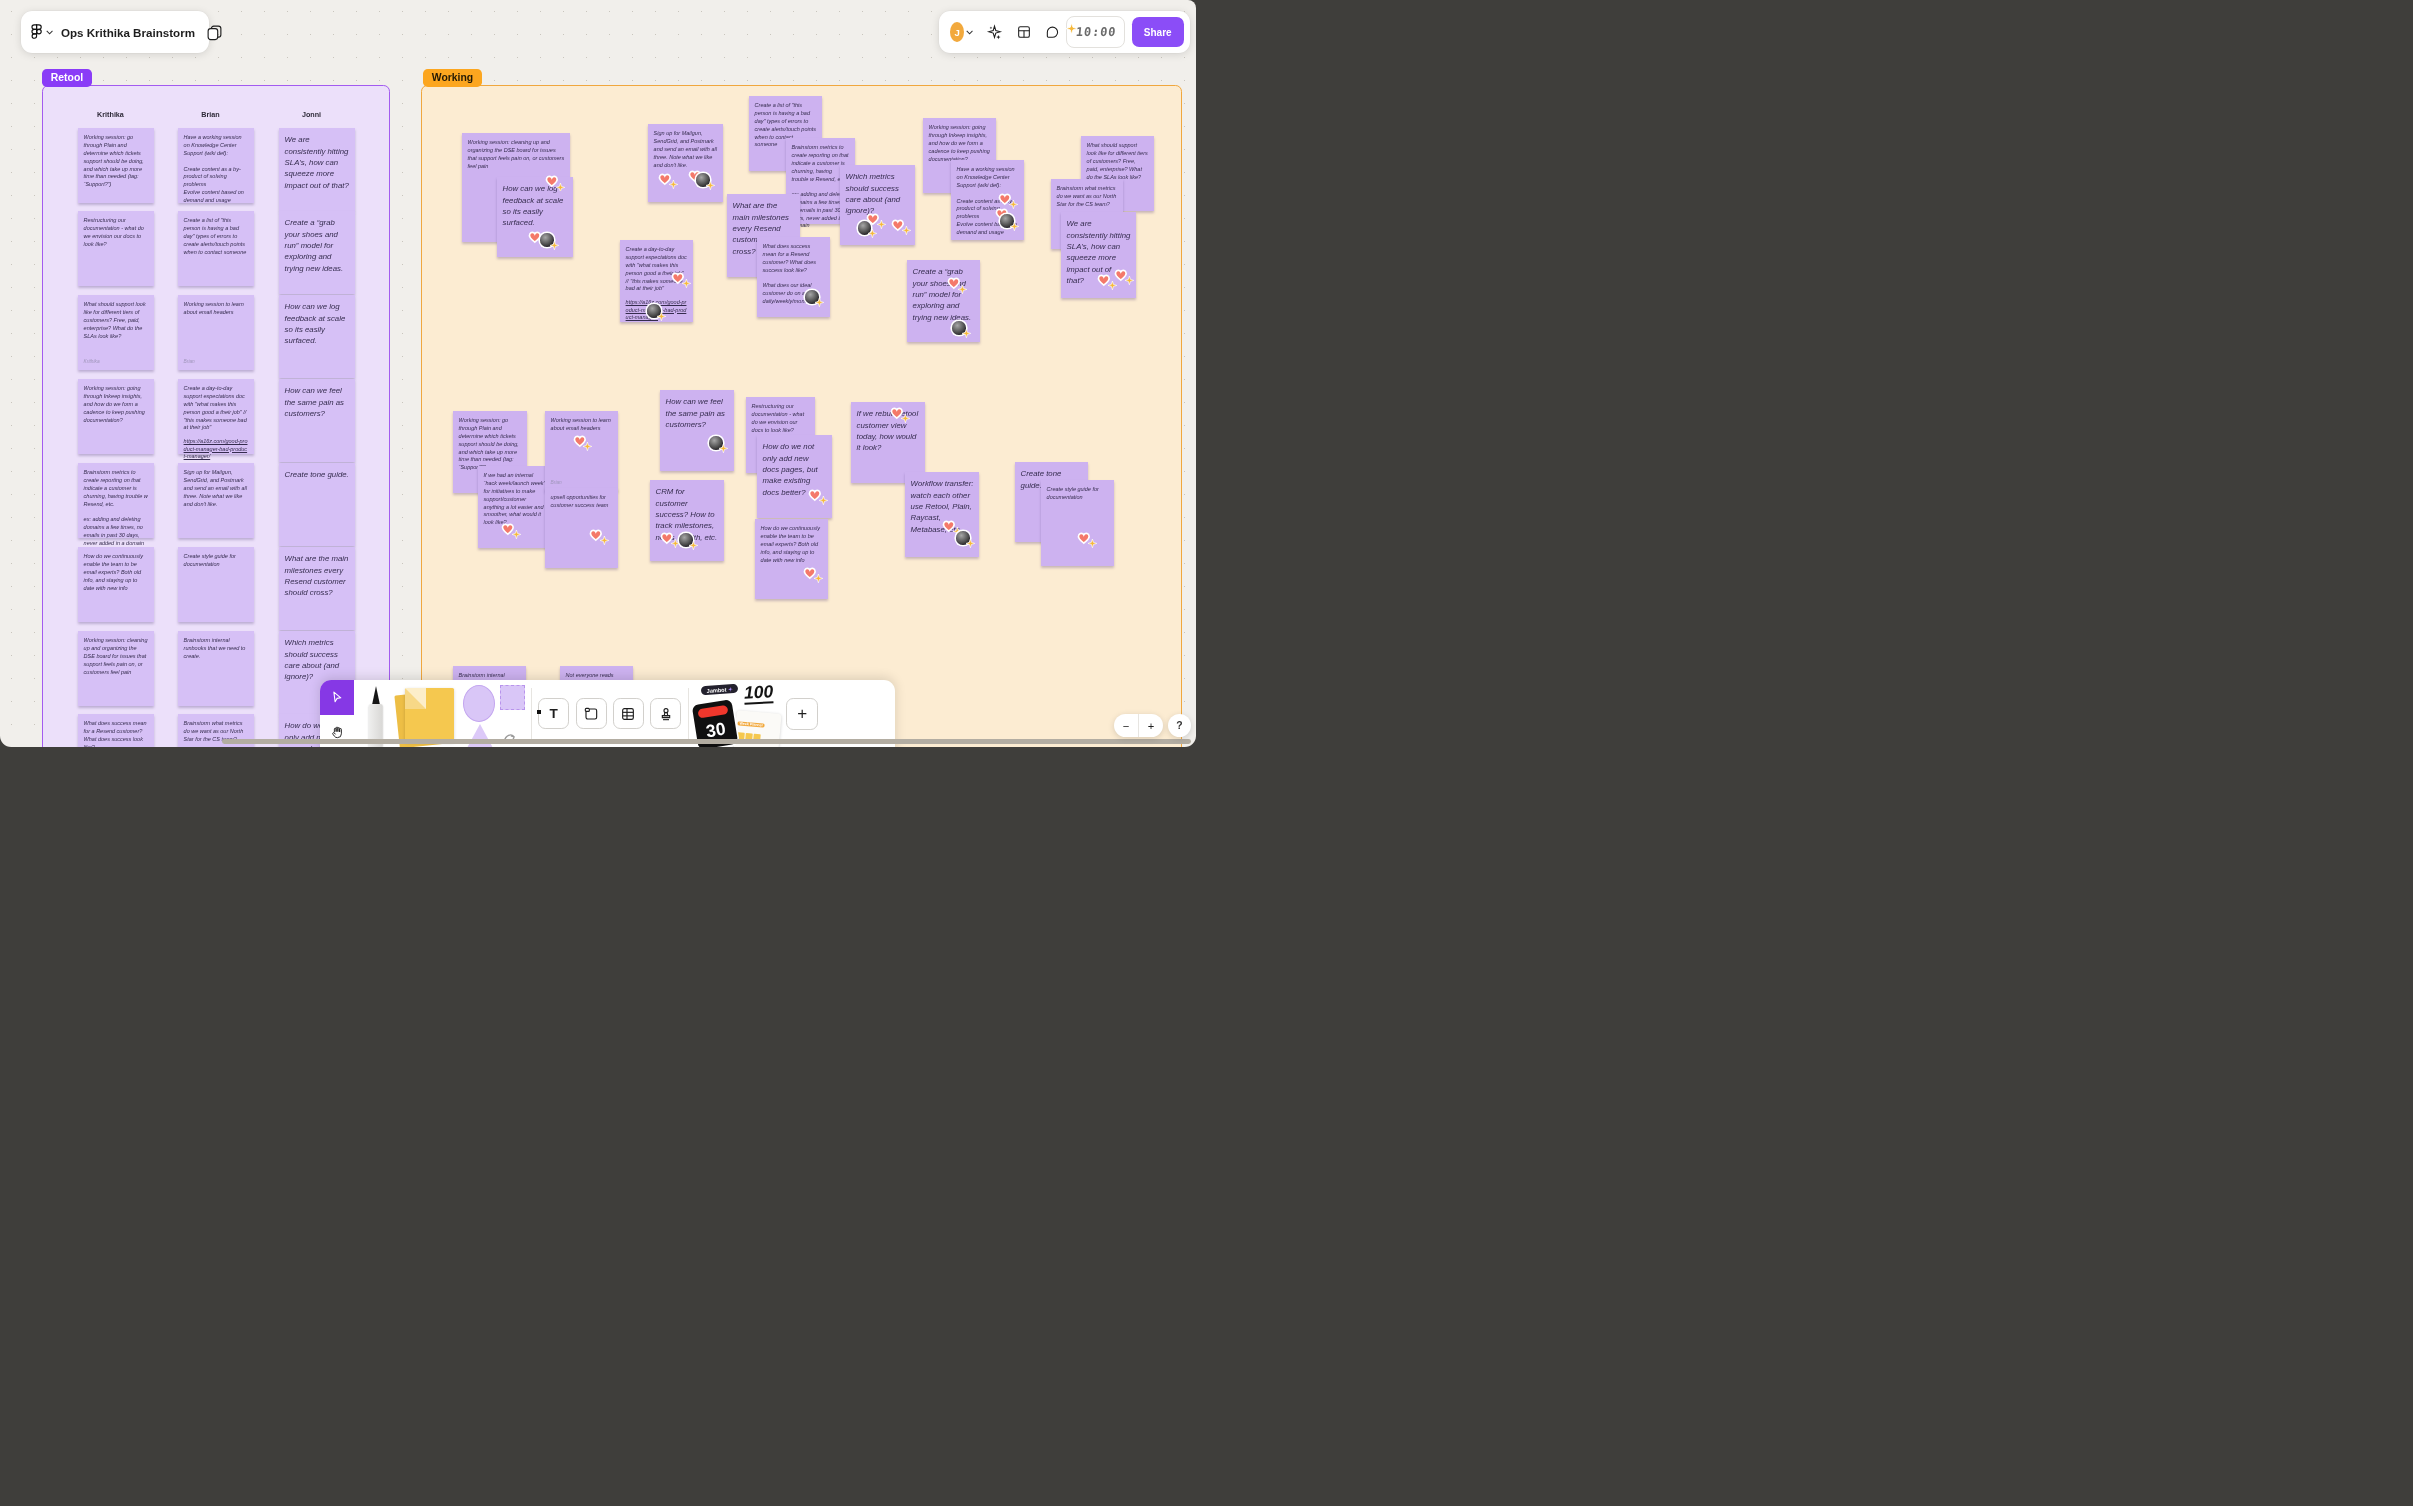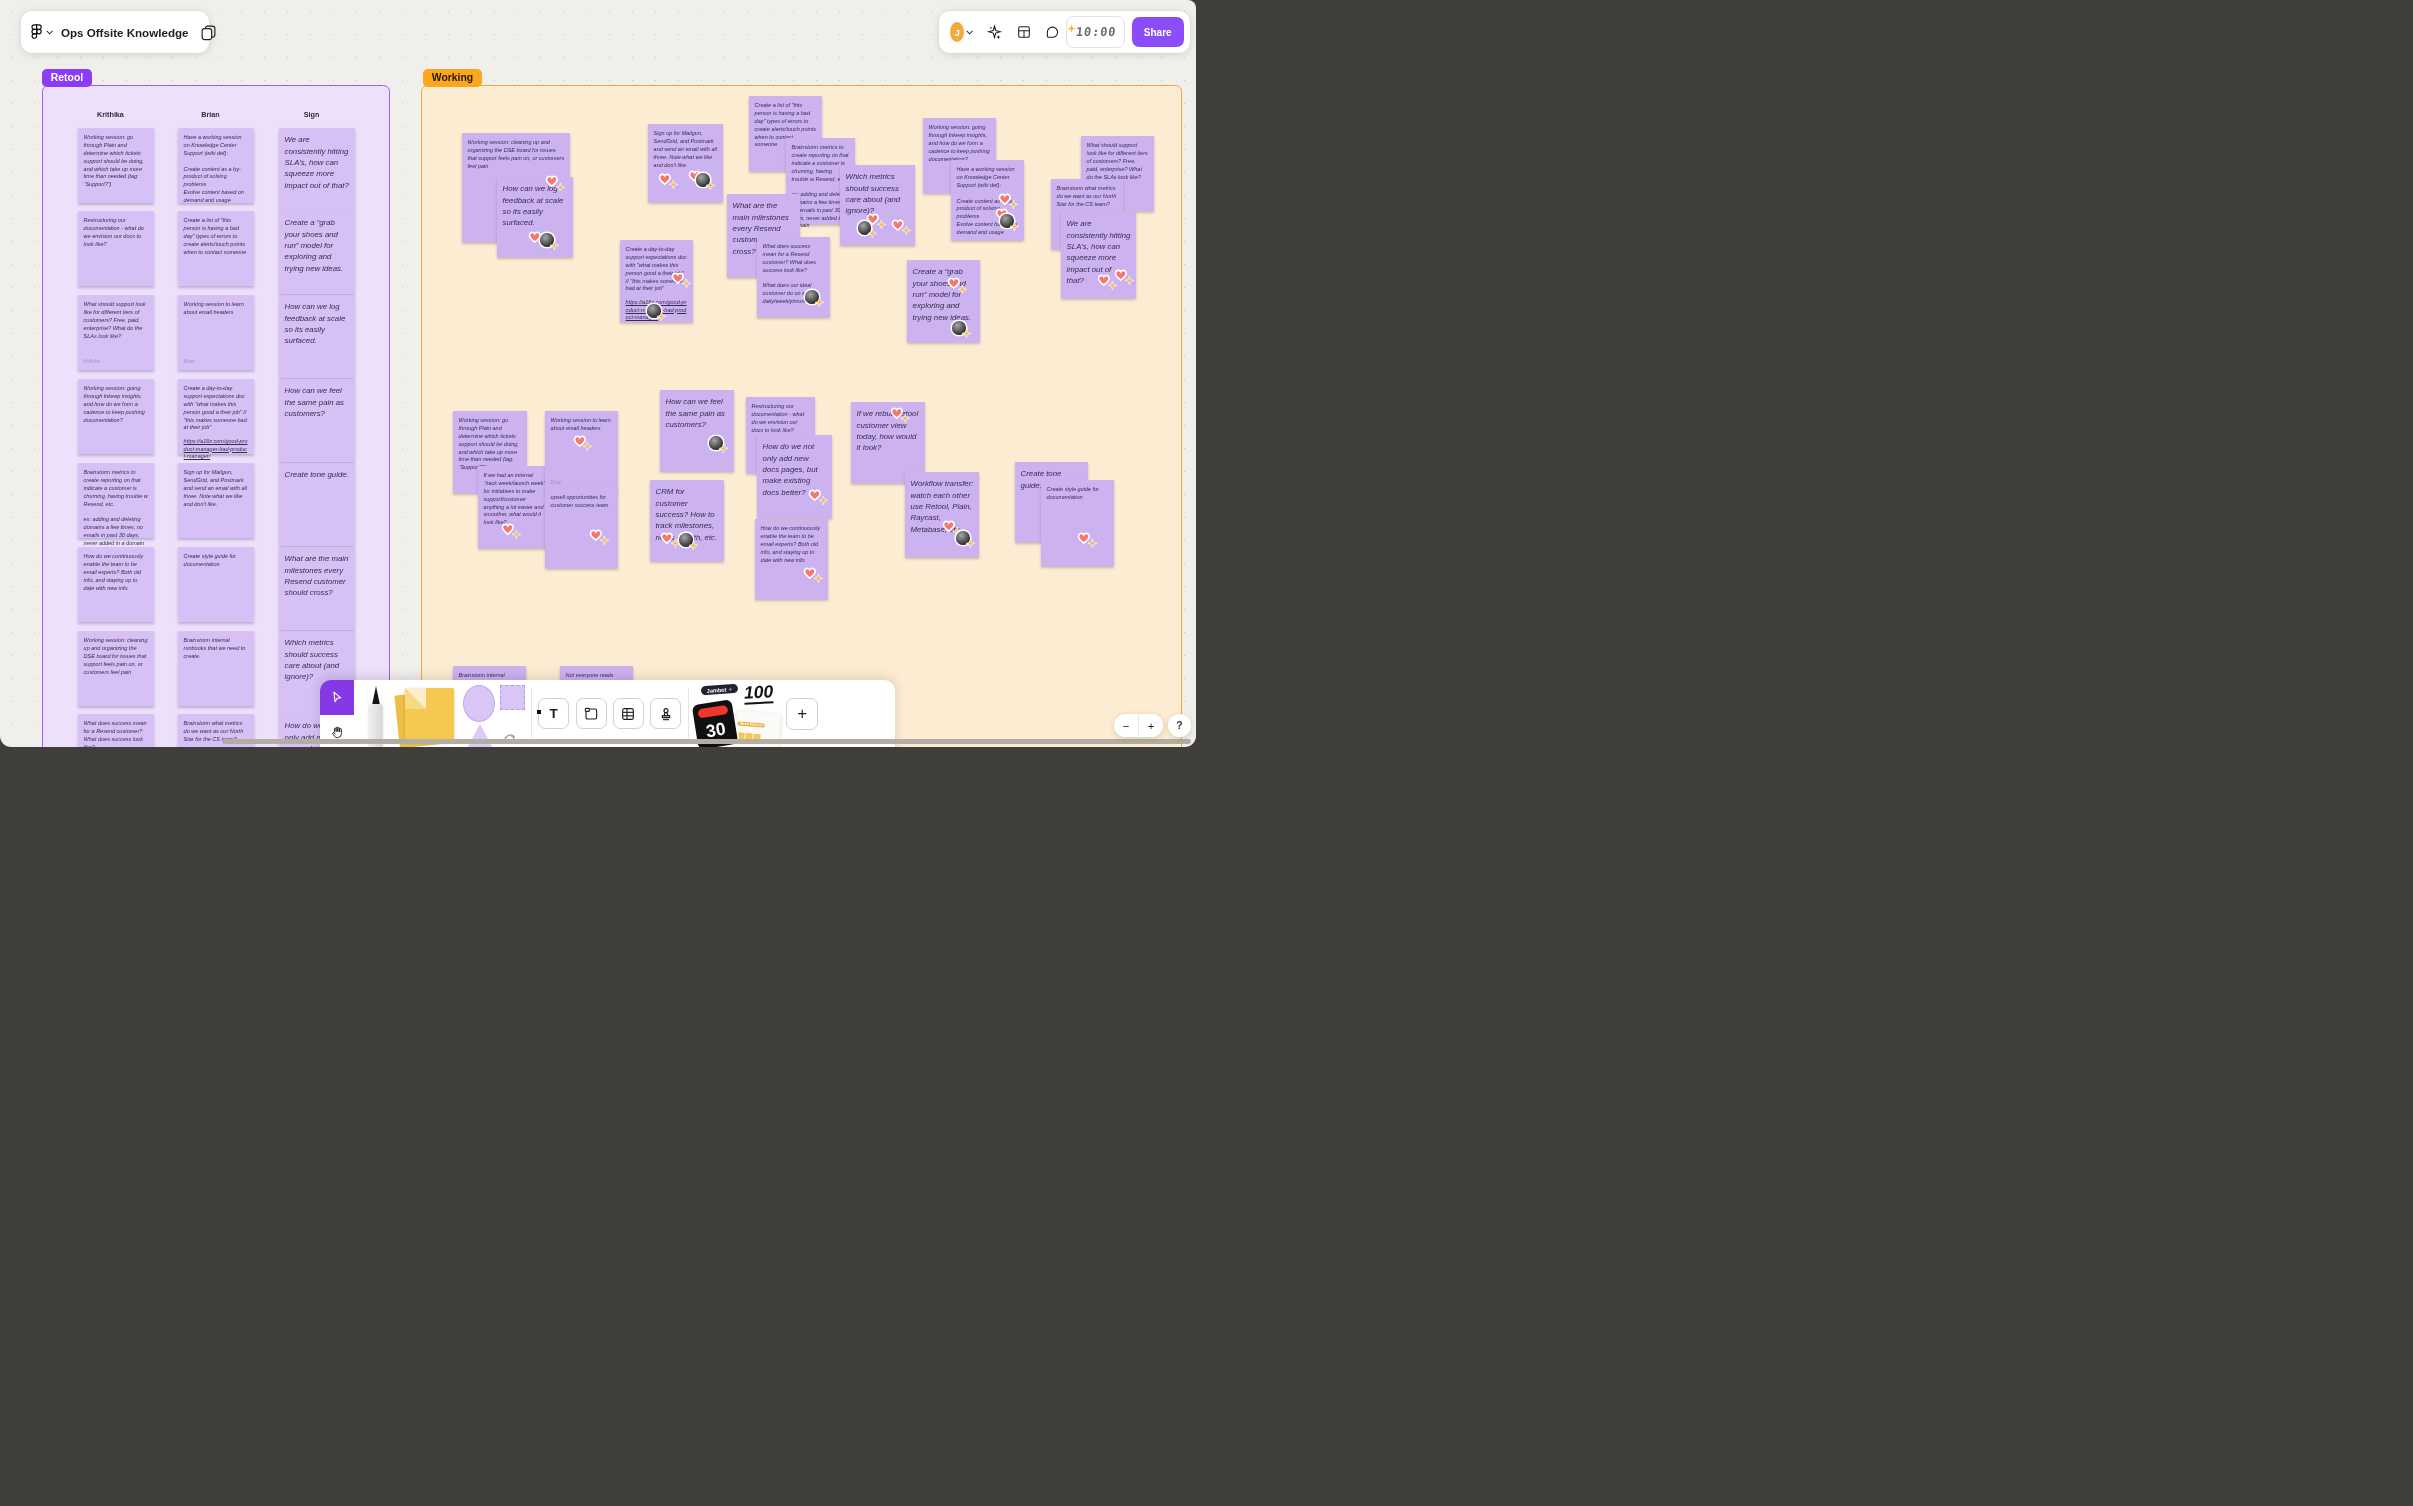--- a/index.html
+++ b/index.html
@@ -123,21 +123,21 @@
 
 Create content as a by-product of solving problems
 Evolve content based on demand and usage</div></div>
       <div class="note ideas" style="left: 178px; top: 211px; width: 65px; height: 62px;"><div>Create a list of "this person is having a bad day" types of errors to create alerts/touch points when to contact someone</div></div>
       <div class="note ideas" style="left: 178px; top: 295px; width: 65px; height: 62px;"><div>Working session to learn about email headers</div><div class="nauthor">Brian</div></div>
       <div class="note ideas" style="left: 178px; top: 379px; width: 65px; height: 62px;"><div>Create a day-to-day support expectations doc with "what makes this person good a their job" // "this makes someone bad at their job"</div><div class="nlink">https://a16z.com/good-product-manager-bad-product-manager/</div></div>
       <div class="note ideas" style="left: 178px; top: 463px; width: 65px; height: 62px;"><div>Sign up for Mailgun, SendGrid, and Postmark and send an email with all three. Note what we like and don't like.</div></div>
       <div class="note ideas" style="left: 178px; top: 547px; width: 65px; height: 62px;"><div>Create style guide for documentation</div></div>
       <div class="note ideas" style="left: 178px; top: 631px; width: 65px; height: 62px;"><div>Brainstorm internal runbooks that we need to create.</div></div>
       <div class="note ideas" style="left: 178px; top: 714px; width: 65px; height: 62px;"><div>Brainstorm what metrics do we want as our North Star for the CS team?</div></div>
-      <div class="col-header" style="left: 279px; top: 110px;">Sign</div>
+      <div class="col-header" style="left: 279px; top: 110px;">Jonni</div>
       <div class="note lg ideas" style="left: 279px; top: 128px; width: 65px; height: 70px;"><div>We are consistently hitting SLA's, how can squeeze more impact out of that?</div></div>
       <div class="note lg ideas" style="left: 279px; top: 211px; width: 65px; height: 70px;"><div>Create a “grab your shoes and run” model for exploring and trying new ideas.</div></div>
       <div class="note lg ideas" style="left: 279px; top: 295px; width: 65px; height: 70px;"><div>How can we log feedback at scale so its easily surfaced.</div></div>
       <div class="note lg ideas" style="left: 279px; top: 379px; width: 65px; height: 70px;"><div>How can we feel the same pain as customers?</div></div>
       <div class="note lg ideas" style="left: 279px; top: 463px; width: 65px; height: 70px;"><div>Create tone guide.</div></div>
       <div class="note lg ideas" style="left: 279px; top: 547px; width: 65px; height: 70px;"><div>What are the main milestones every Resend customer should cross?</div></div>
       <div class="note lg ideas" style="left: 279px; top: 631px; width: 65px; height: 70px;"><div>Which metrics should success care about (and ignore)?</div></div>
       <div class="note lg ideas" style="left: 279px; top: 714px; width: 65px; height: 70px;"><div>How do we not only add new docs pages, but make existing docs better?</div></div>
       <div class="note vnote" style="left: 462px; top: 133px; width: 97px; height: 96px;"><div>Working session: cleaning up and organizing the DSE board for issues that support feels pain on, or customers feel pain</div></div>
       <div class="note lg vnote" style="left: 497px; top: 177px; width: 65px; height: 67px;"><div>How can we log feedback at scale so its easily surfaced.</div><span class="stk" style="left: 46px; top: -4.8px;"><svg width="17.6" height="16" viewBox="0 0 24 22">
@@ -290,21 +290,21 @@
         <path d="M19 19 H10.5 a8 8 0 0 0 0 16 H19 Z"></path>
           <circle cx="27.5" cy="27" r="8"></circle>
         <path d="M19 35 H10.5 a8 8 0 1 0 8.5 8 Z"></path>
       </svg>
     </span>
     <span class="icon-btn" style="margin-left:3.2px">
       <svg width="7.2" height="4.8" viewBox="0 0 10 6" fill="none">
           <path d="M1 1 L5 5 L9 1" stroke="#333" stroke-width="1.4"></path>
         </svg>
     </span>
-    <div id="file-title">Ops Offsite Knowledge</div>
+    <div id="file-title">Ops Krithika Brainstorm</div>
     <div class="vdiv"></div>
     <span class="icon-btn" style="flex:1">
       <svg width="17" height="17" viewBox="0 0 24 24">
         <rect x="7.5" y="3" width="13.5" height="15.5" rx="3.5" fill="none" stroke="#1e1e1e" stroke-width="1.6"></rect>
         <rect x="3" y="6.5" width="13.5" height="15.5" rx="3.5" fill="#fff" stroke="#1e1e1e" stroke-width="1.6"></rect>
       </svg>
     </span>
   </div>
 
   <div class="float-card" id="tr-card">

